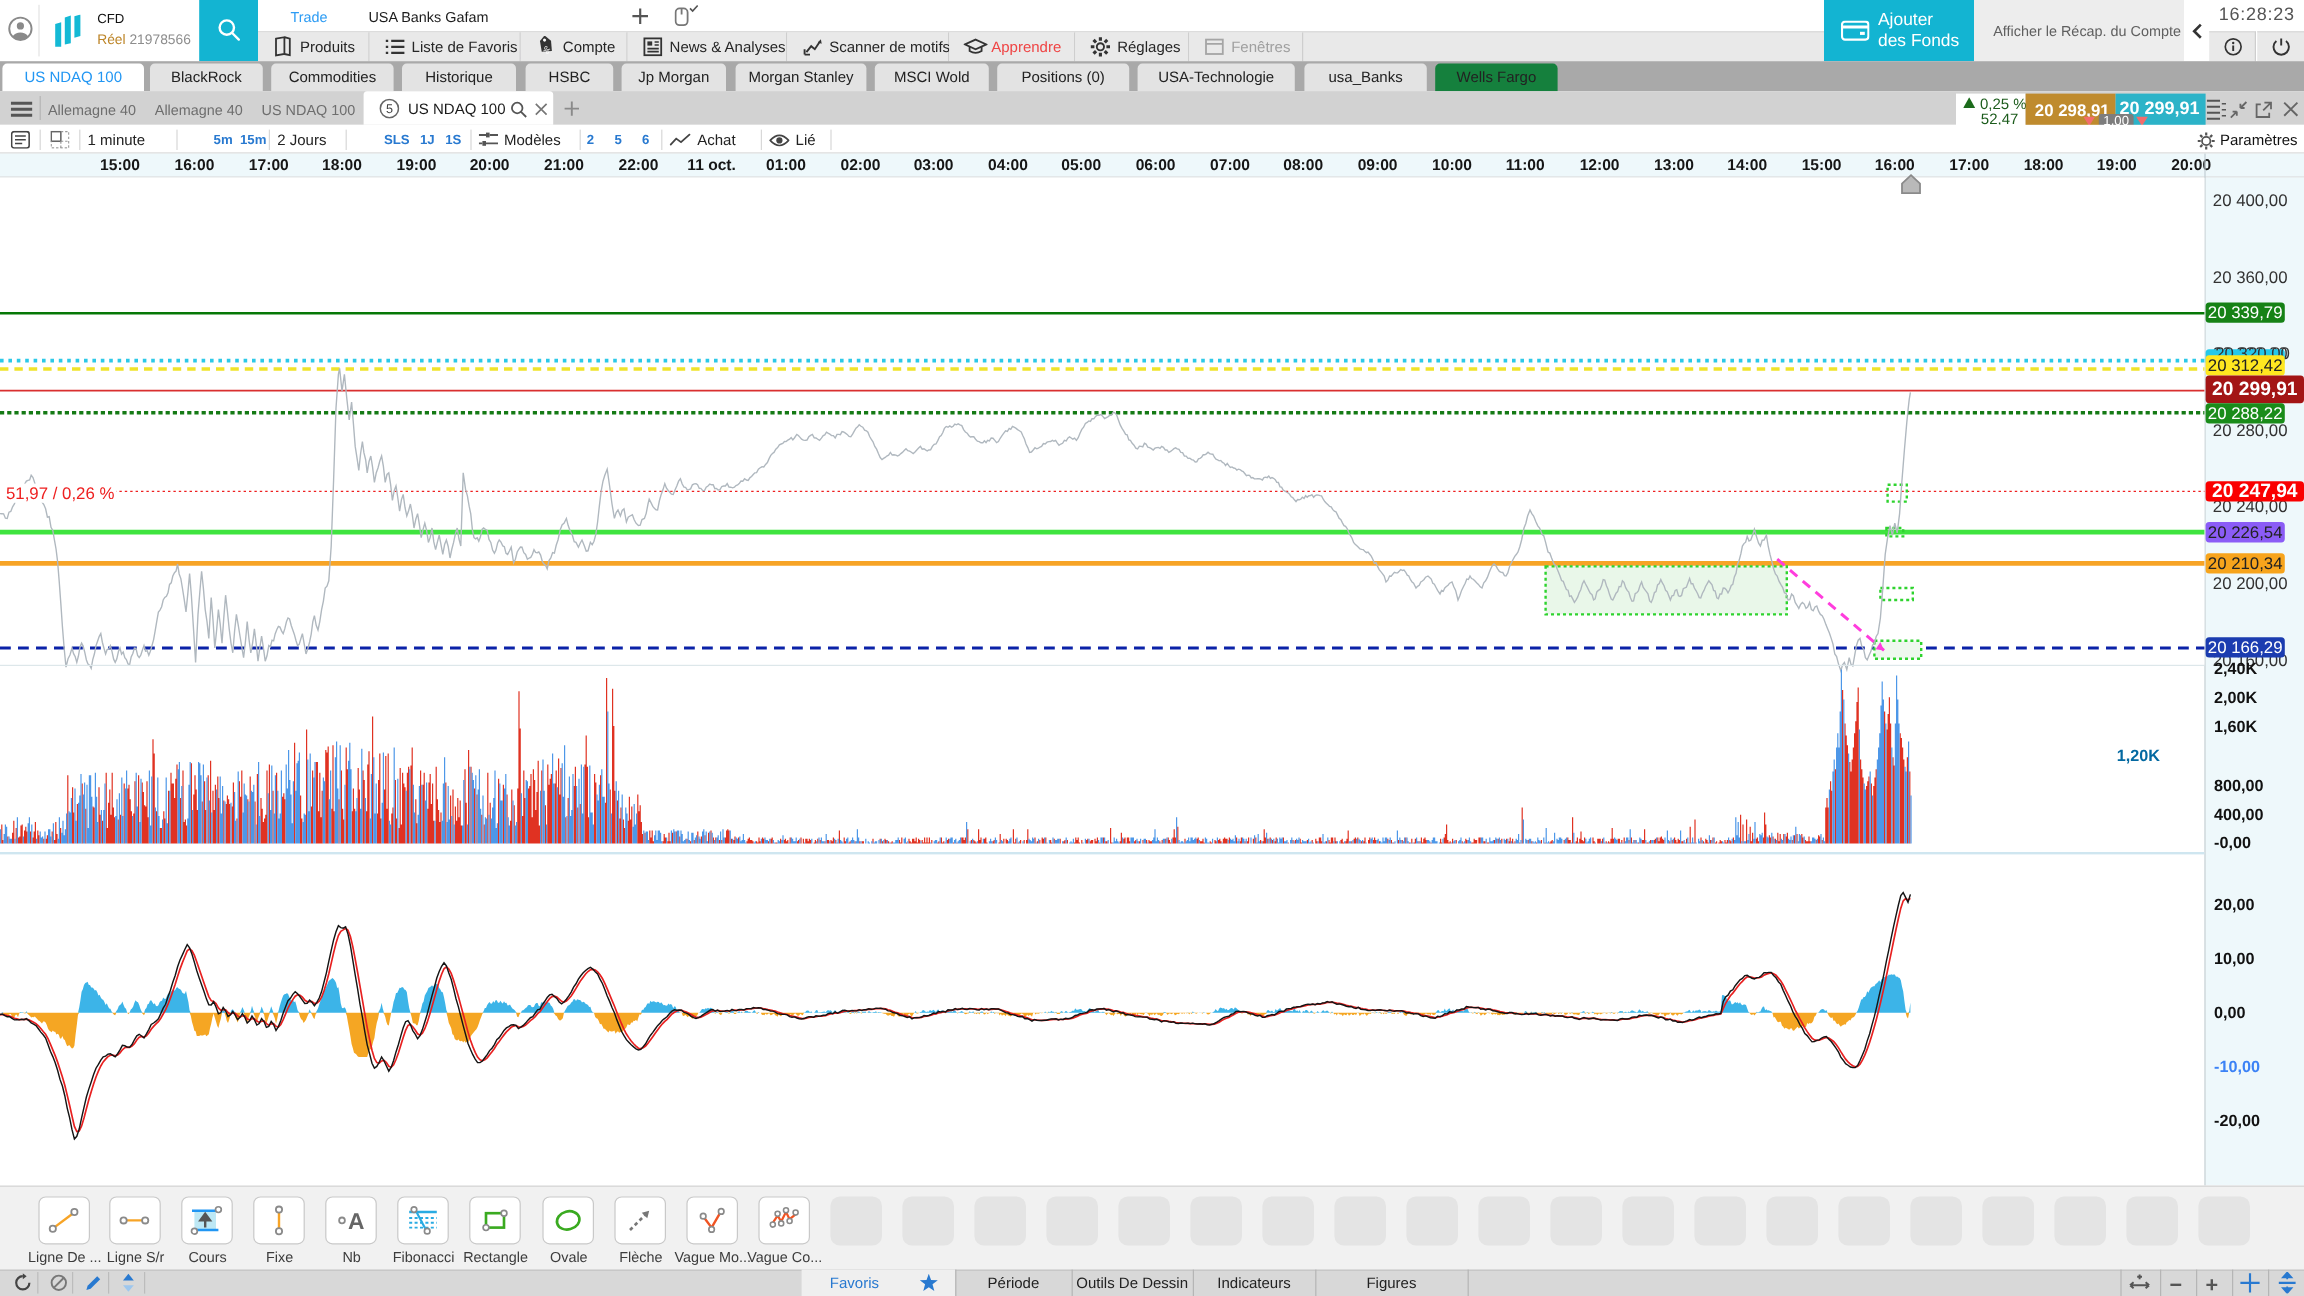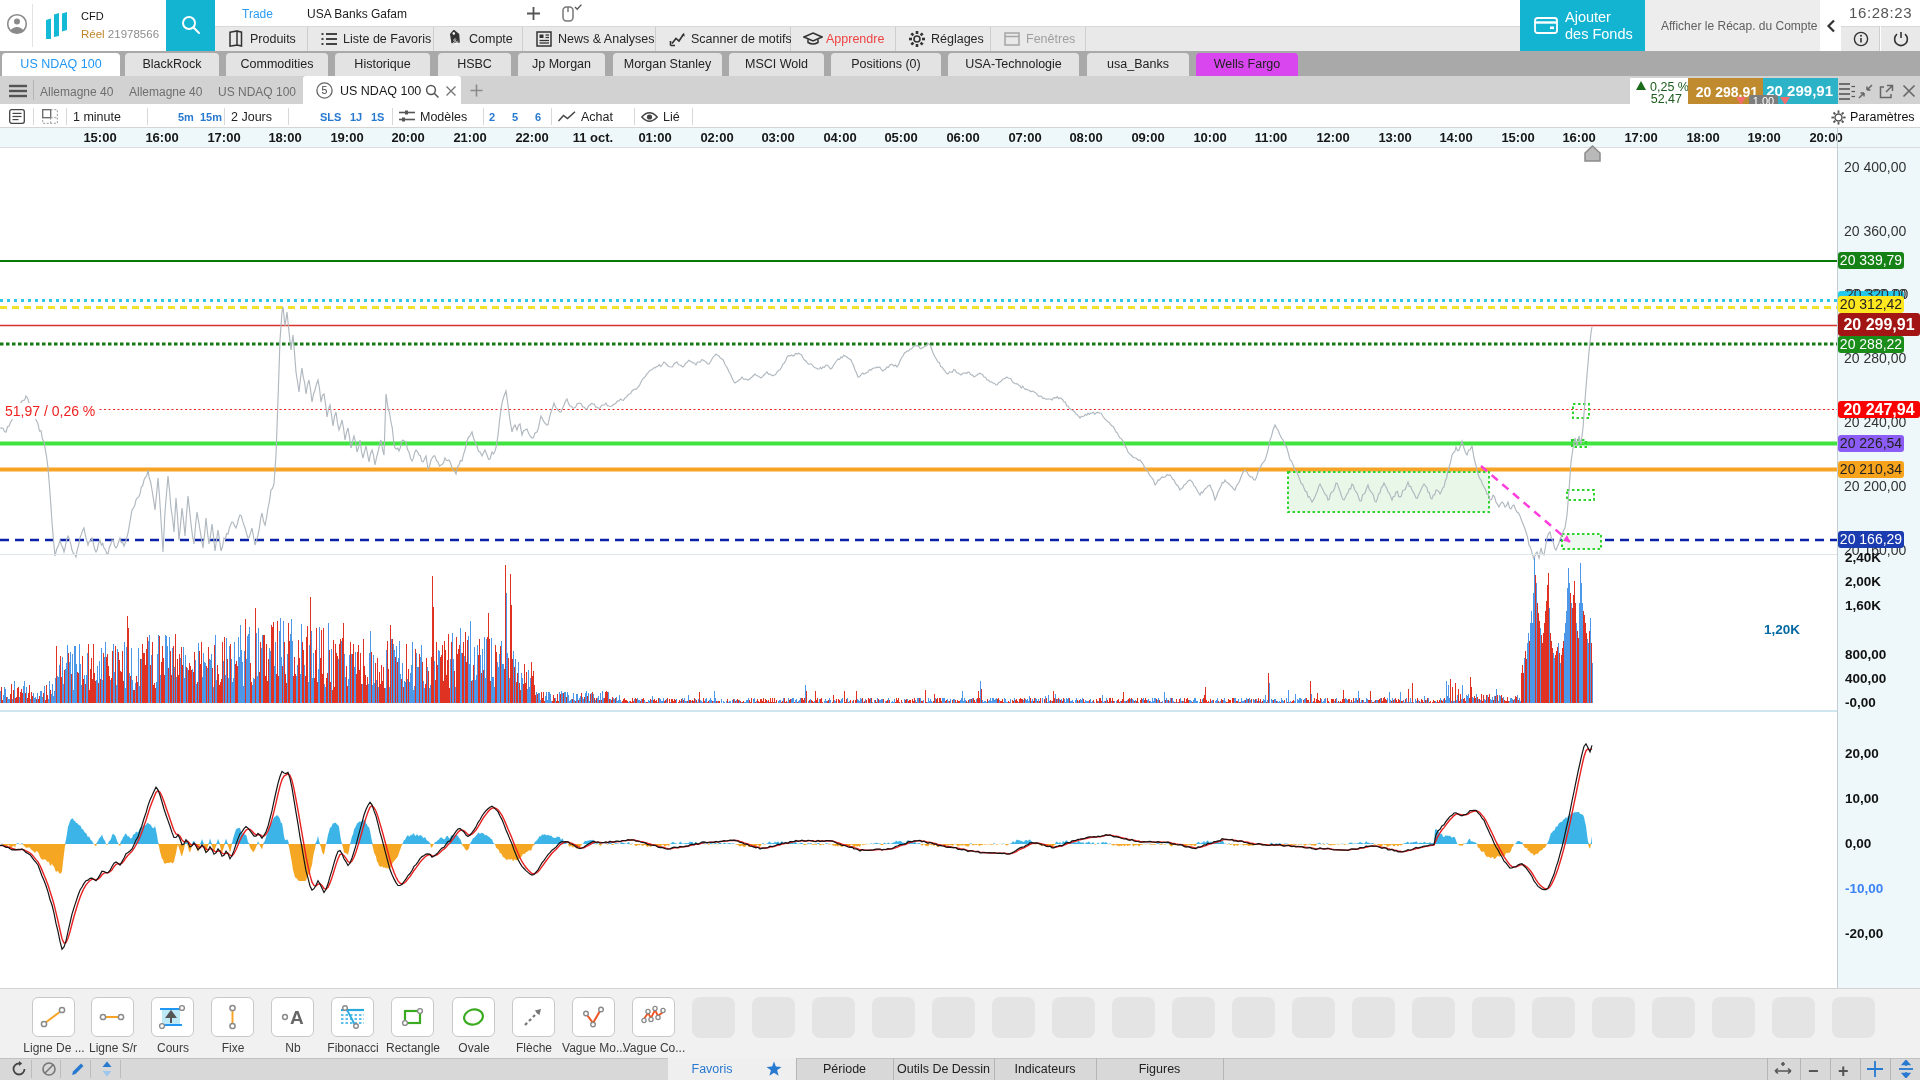--- a/index.html
+++ b/index.html
@@ -144,21 +144,21 @@
 <div style="position:absolute;left:125px;top:53px;width:94px;height:23px;background:#e3e3e3;border-radius:4px 4px 0 0;font-size:12.5px;color:#222;text-align:center;line-height:23px;">BlackRock</div>
 <div style="position:absolute;left:226px;top:53px;width:102px;height:23px;background:#e3e3e3;border-radius:4px 4px 0 0;font-size:12.5px;color:#222;text-align:center;line-height:23px;">Commodities</div>
 <div style="position:absolute;left:335px;top:53px;width:95px;height:23px;background:#e3e3e3;border-radius:4px 4px 0 0;font-size:12.5px;color:#222;text-align:center;line-height:23px;">Historique</div>
 <div style="position:absolute;left:438px;top:53px;width:73px;height:23px;background:#e3e3e3;border-radius:4px 4px 0 0;font-size:12.5px;color:#222;text-align:center;line-height:23px;">HSBC</div>
 <div style="position:absolute;left:518px;top:53px;width:87px;height:23px;background:#e3e3e3;border-radius:4px 4px 0 0;font-size:12.5px;color:#222;text-align:center;line-height:23px;">Jp Morgan</div>
 <div style="position:absolute;left:613px;top:53px;width:109px;height:23px;background:#e3e3e3;border-radius:4px 4px 0 0;font-size:12.5px;color:#222;text-align:center;line-height:23px;">Morgan Stanley</div>
 <div style="position:absolute;left:729px;top:53px;width:95px;height:23px;background:#e3e3e3;border-radius:4px 4px 0 0;font-size:12.5px;color:#222;text-align:center;line-height:23px;">MSCI Wold</div>
 <div style="position:absolute;left:831px;top:53px;width:110px;height:23px;background:#e3e3e3;border-radius:4px 4px 0 0;font-size:12.5px;color:#222;text-align:center;line-height:23px;">Positions (0)</div>
 <div style="position:absolute;left:948px;top:53px;width:131px;height:23px;background:#e3e3e3;border-radius:4px 4px 0 0;font-size:12.5px;color:#222;text-align:center;line-height:23px;">USA-Technologie</div>
 <div style="position:absolute;left:1087px;top:53px;width:102px;height:23px;background:#e3e3e3;border-radius:4px 4px 0 0;font-size:12.5px;color:#222;text-align:center;line-height:23px;">usa_Banks</div>
-<div style="position:absolute;left:1196px;top:53px;width:102px;height:23px;background:#d946ef;border-radius:4px 4px 0 0;font-size:12.5px;color:#222;text-align:center;line-height:23px;">Wells Fargo</div>
+<div style="position:absolute;left:1196px;top:53px;width:102px;height:23px;background:#15803d;border-radius:4px 4px 0 0;font-size:12.5px;color:#222;text-align:center;line-height:23px;">Wells Fargo</div>
 <div style="position:absolute;left:0;top:76px;width:1920px;height:28px;background:#d2d2d2;"></div>
 <svg class="ab" style="left:9px;top:84px" width="18" height="14" viewBox="0 0 18 14">
 <g stroke="#555" stroke-width="2.4">
         <line x1="0" y1="2" x2="18" y2="2"></line>
         <line x1="0" y1="7" x2="18" y2="7"></line>
         <line x1="0" y1="12" x2="18" y2="12"></line>
       </g>
     </svg>
 <div style="position:absolute;left:33px;top:80px;width:1px;height:20px;background:#b5b5b5;"></div>
 <div style="position:absolute;left:40px;top:85px;font-size:12px;color:#6e6e6e;">Allemagne 40</div>

